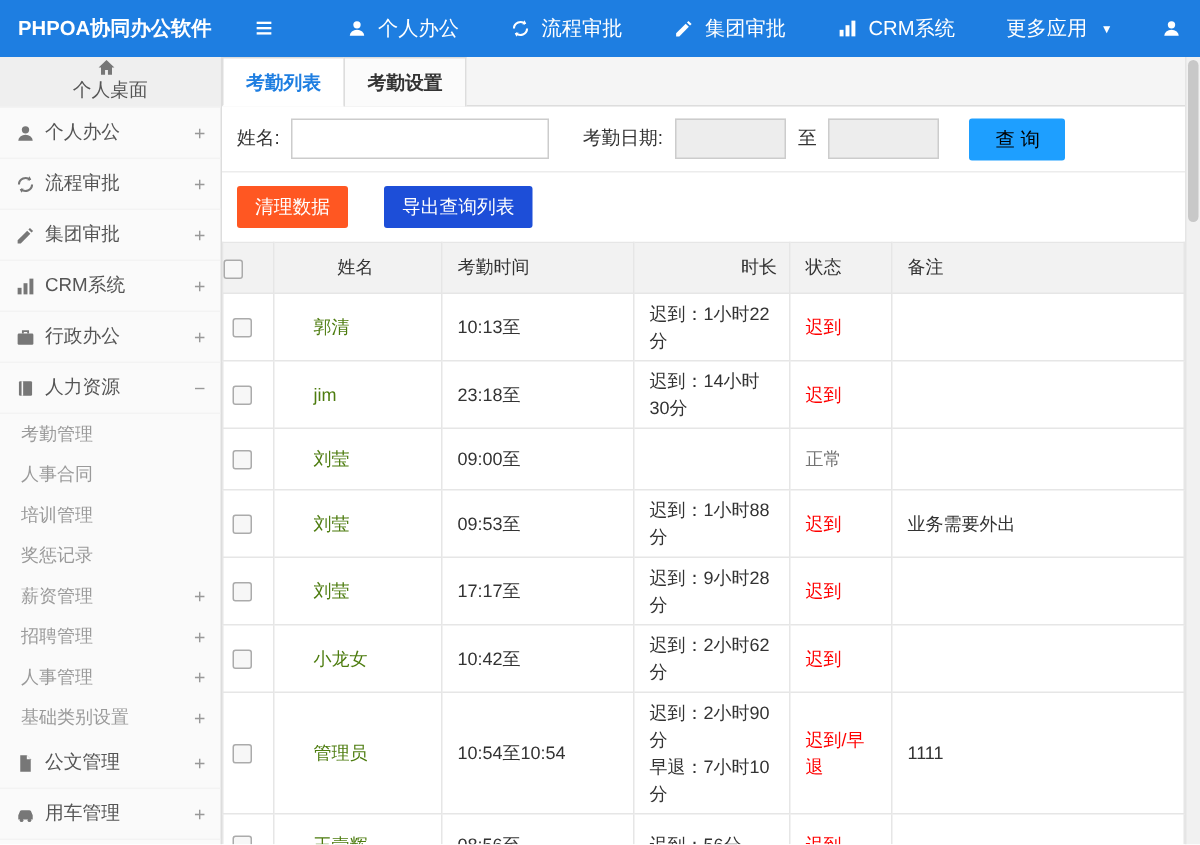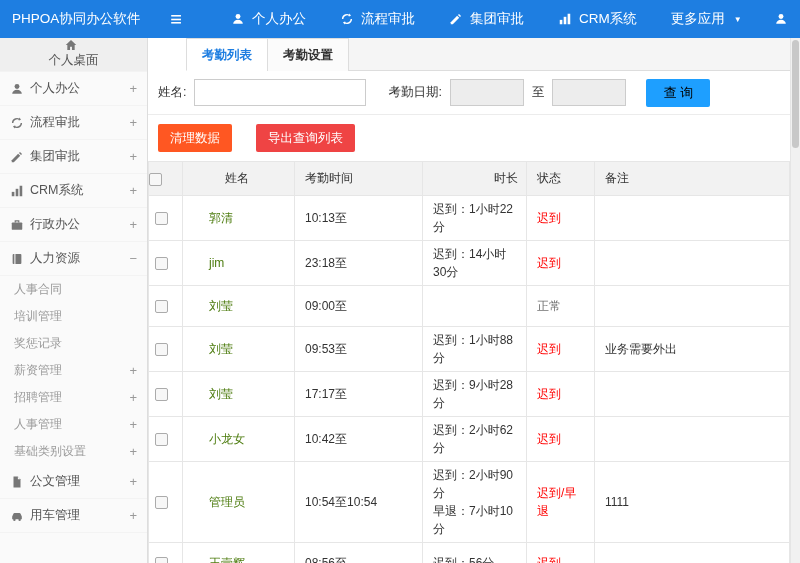--- a/index.html
+++ b/index.html
@@ -3,58 +3,58 @@
 <meta charset="utf-8">
 <style>
   * { box-sizing: border-box; margin: 0; padding: 0; }
   html, body {
     width: 800px; height: 563px; overflow: hidden;
     font-family: "Liberation Sans", "DejaVu Sans", sans-serif;
     font-size: 12px; color: #333; background: #fff;
   }
   
   .topbar { height: 38px; background: #1e7ee1; display: flex; align-items: center; color: #fff; }
-  .brand { width: 148px; padding-left: 12px; font-size: 13.5px; font-weight: normal; white-space: nowrap; }
+  .brand { width: 148px; padding-left: 12px; font-size: 13.5px; font-weight: bold; white-space: nowrap; }
   .hamburger { width: 56px; text-align: center; font-size: 20px; cursor: pointer; line-height: 38px; }
   .topnav { display: flex; height: 100%; margin-left: 10px; flex: 1; }
   .topnav-item { display: flex; align-items: center; gap: 7px; padding: 0 17px; font-size: 13.5px; cursor: pointer; white-space: nowrap; }
   .topnav-item .ticon { display: flex; align-items: center; }
   .topnav-item .caret { font-size: 8px; margin-left: 2px; }
   .topbar-right { padding: 0 12px; display: flex; align-items: center; cursor: pointer; }
   
   .page { display: flex; height: 525px; }
   
   .sidebar { width: 148px; background: #fafafa; border-right: 1px solid #ddd; overflow: hidden; flex: none; }
   .side-item { height: 34px; display: flex; align-items: center; padding: 0 10px; color: #555;
                font-size: 12.5px; cursor: pointer; border-bottom: 1px solid #f3f3f3; }
   .side-item.active { background: #efefef; flex-direction: column; }
   .side-item .sicon { width: 20px; display: flex; align-items: center; color: #777; flex: none; }
   .side-item .suffix, .side-sub .suffix { margin-left: auto; color: #999; font-size: 13px; }
   .side-sub { height: 27px; display: flex; align-items: center; padding: 0 10px 0 14px;
               color: #9a9a9a; font-size: 12px; cursor: pointer; }
   
   .main { flex: 1; display: flex; flex-direction: column; overflow: hidden; background: #fff; }
-  .tabs { height: 33px; background: #f5f5f5; border-bottom: 1px solid #ddd; display: flex; align-items: flex-end; margin-left: 38px; }
+  .tabs { height: 33px; background: #f5f5f5; border-bottom: 1px solid #ddd; display: flex; align-items: flex-end; }
   .tab { height: 33px; line-height: 32px; padding: 0 15px; border: 1px solid #ddd; border-bottom: none;
          background: #fbfbfb; font-weight: bold; font-size: 12.5px; color: #333; margin-right: -1px;
          cursor: pointer; margin-bottom: -1px; }
   .tab.active { background: #fff; color: #1e7ee1; border-bottom: 1px solid #fff; }
   .filterbar { height: 44px; display: flex; align-items: center; gap: 8px; padding: 0 10px;
                border-bottom: 1px solid #ececec; flex: none; }
   .filter-label { font-size: 12.5px; color: #333; white-space: nowrap; }
   .date-label { margin-left: 14px; }
   .input-name { width: 172px; height: 27px; border: 1px solid #ccc; padding: 0 6px; font-size: 12px; }
   .input-date { width: 74px; height: 27px; border: 1px solid #ccc; background: #ededed; padding: 0 6px; font-size: 12px; }
   .search-btn { margin-left: 12px; width: 64px; height: 28px; background: #1e9fff; color: #000000; border: none;
                 border-radius: 2px; font-size: 13px; cursor: pointer; font-family: inherit; }
   .actionbar { display: flex; gap: 24px; padding: 9px 10px; flex: none; }
   .btn { height: 28px; padding: 0 12px; border: none; border-radius: 2px; color: #fff; font-size: 12.5px;
          cursor: pointer; font-family: inherit; }
   .btn-danger { background: #ff5722; }
-  .btn-info { background: #ef4444; }
+  .btn-info { background: #1d4ed8; }
   
   .table-wrap { flex: 1; overflow: hidden; }
   .grid { width: 100%; border-collapse: collapse; table-layout: fixed; font-size: 12px; }
   .grid th { background: #f2f2f2; border: 1px solid #e6e6e6; padding: 8px 8px 8px 10px; text-align: left;
              font-weight: normal; color: #333; height: 31px; }
   .grid td { border: 1px solid #e6e6e6; padding: 4px 8px 4px 10px; background: #fff; height: 41px;
              vertical-align: middle; line-height: 18px; }
   .grid th.h-name { padding-left: 42px; }
   .grid th.h-duration { padding-left: 28px; text-align: right; }
   .grid td.col-name { padding-left: 26px; }
@@ -191,20 +191,23 @@
       </div>
       <div class="side-item">
         <span class="sicon">
           <svg viewBox="0 0 16 16" width="14" height="14">
             <rect x="3" y="2.4" width="10" height="11.2" rx="1" fill="currentColor"></rect>
             <line x1="5.6" y1="2.4" x2="5.6" y2="13.6" stroke="#fafafa" stroke-width="1.2"></line>
           </svg>
         </span>
         <span>人力资源</span>
         <span class="suffix">−</span>
+      </div>
+      <div class="side-sub">
+        <span>考勤管理</span>
       </div>
       <div class="side-sub">
         <span>人事合同</span>
       </div>
       <div class="side-sub">
         <span>培训管理</span>
       </div>
       <div class="side-sub">
         <span>奖惩记录</span>
       </div>

